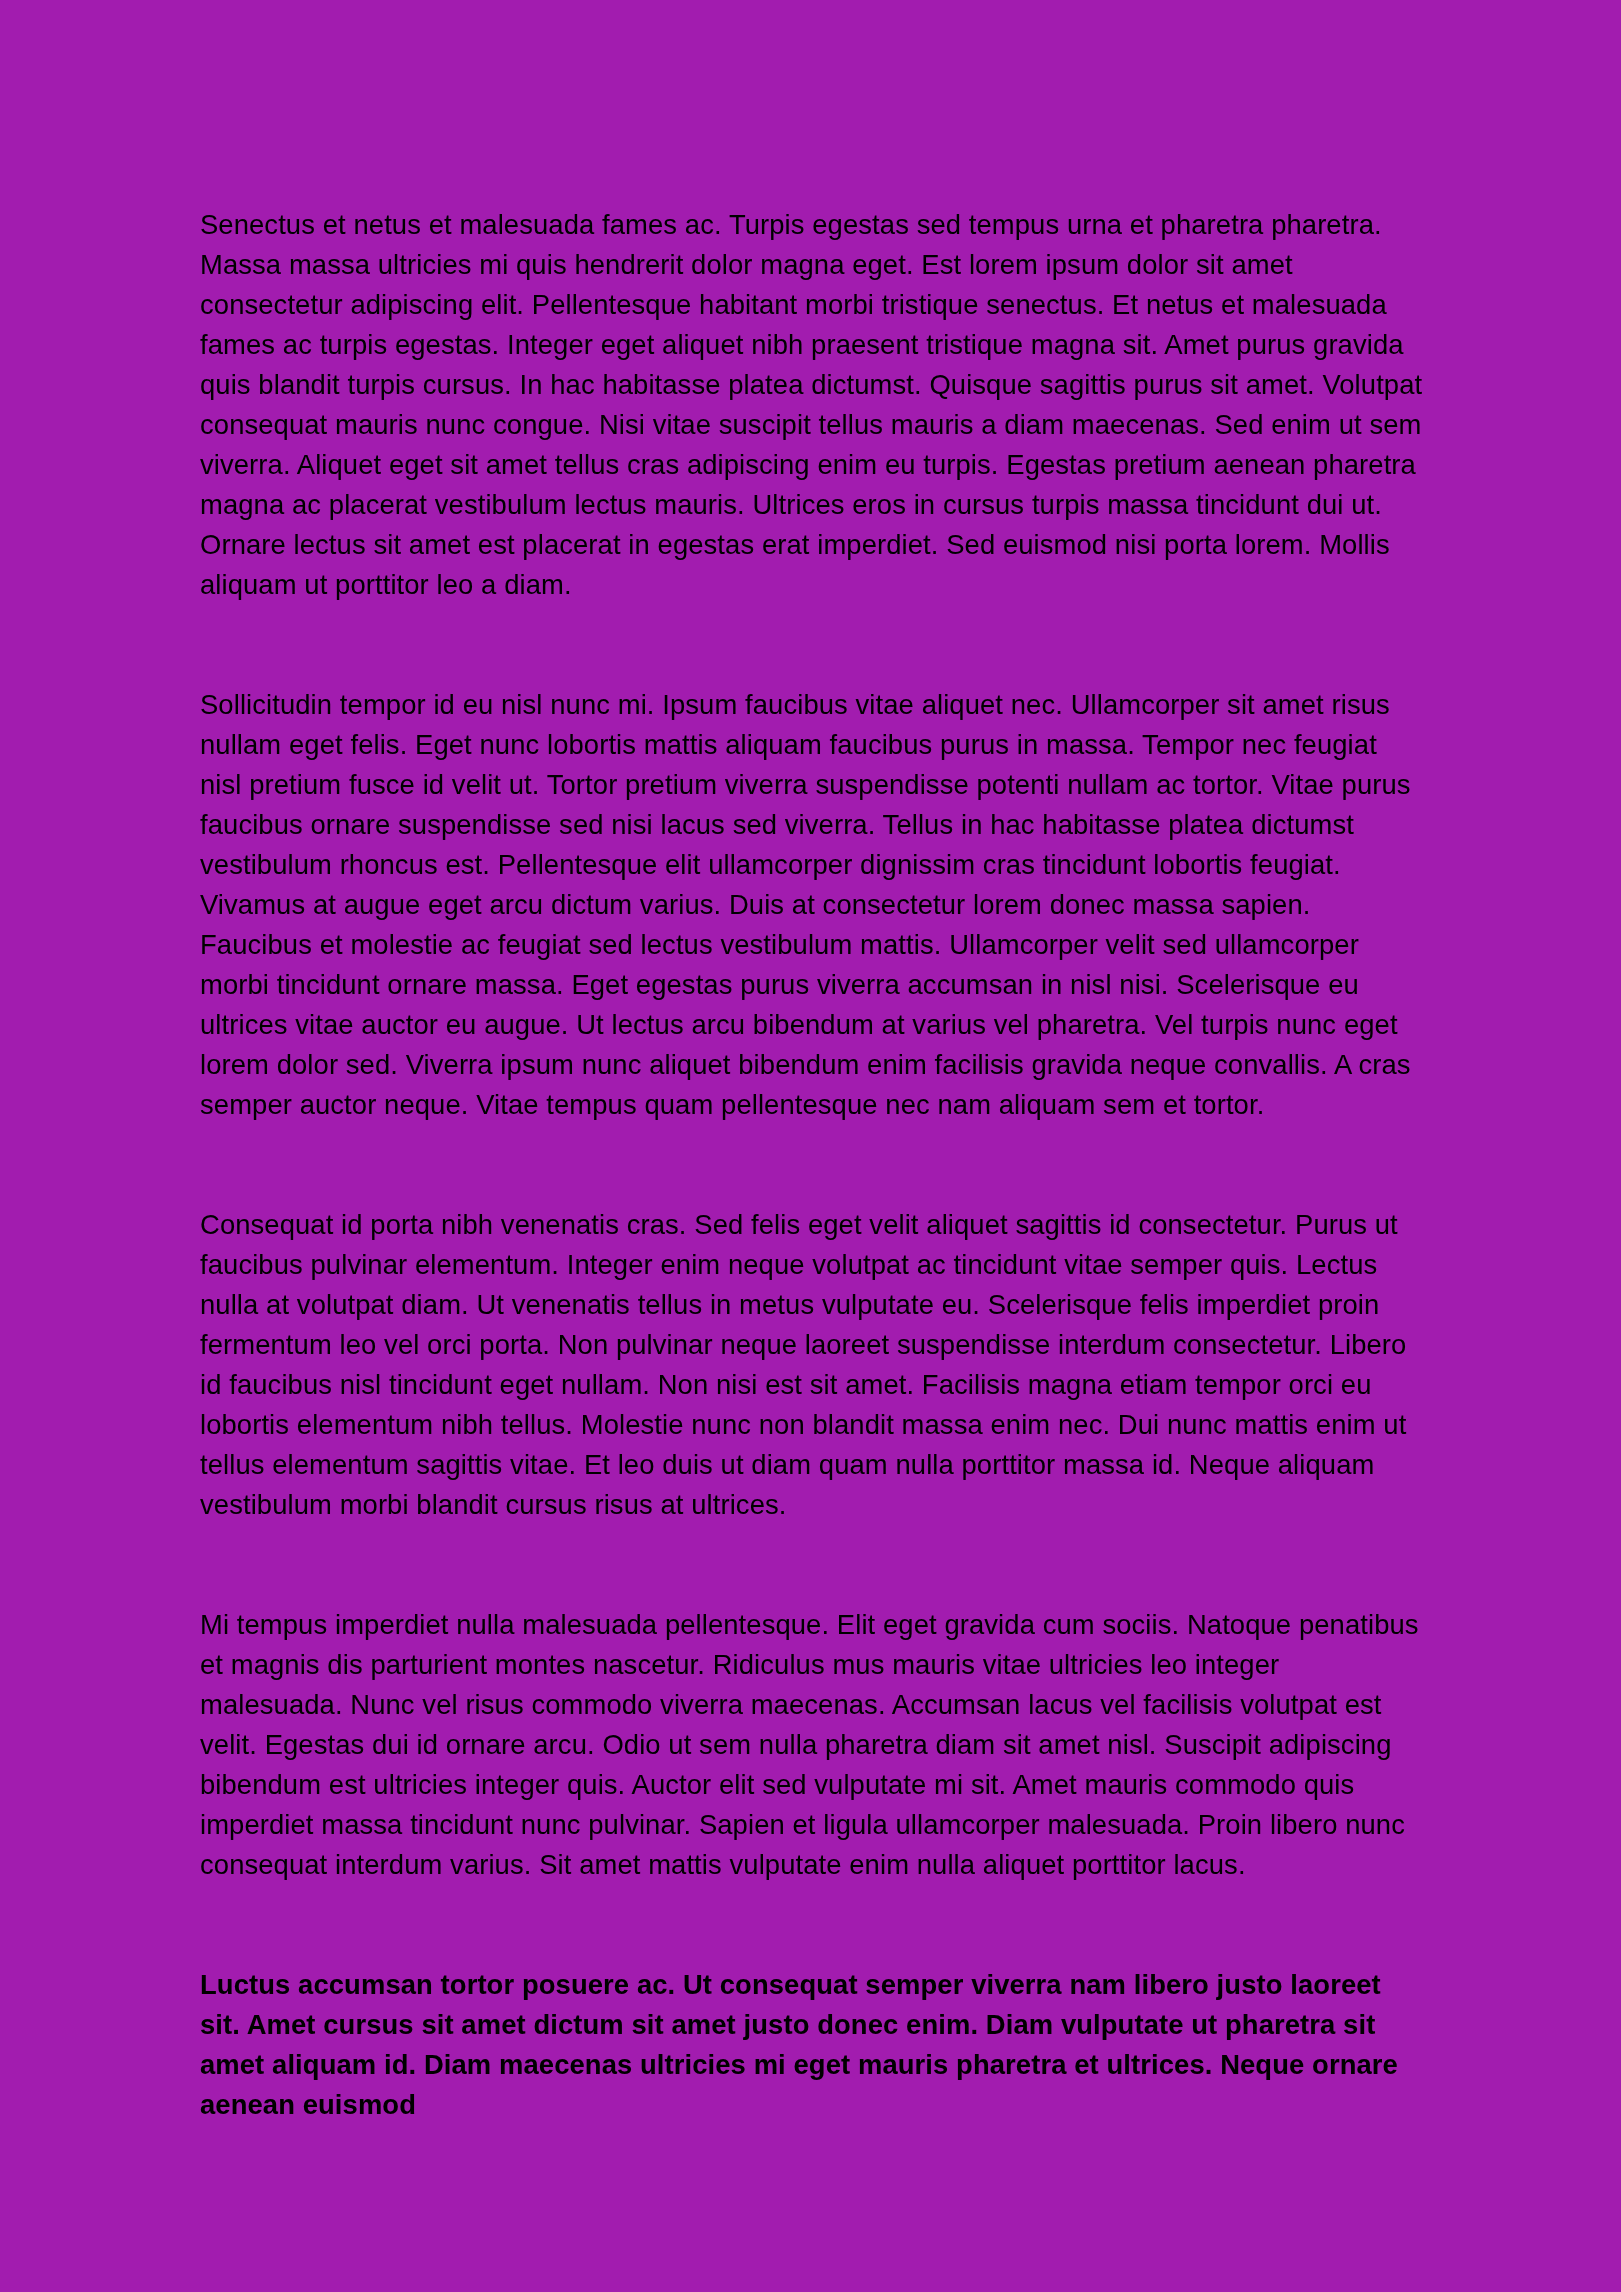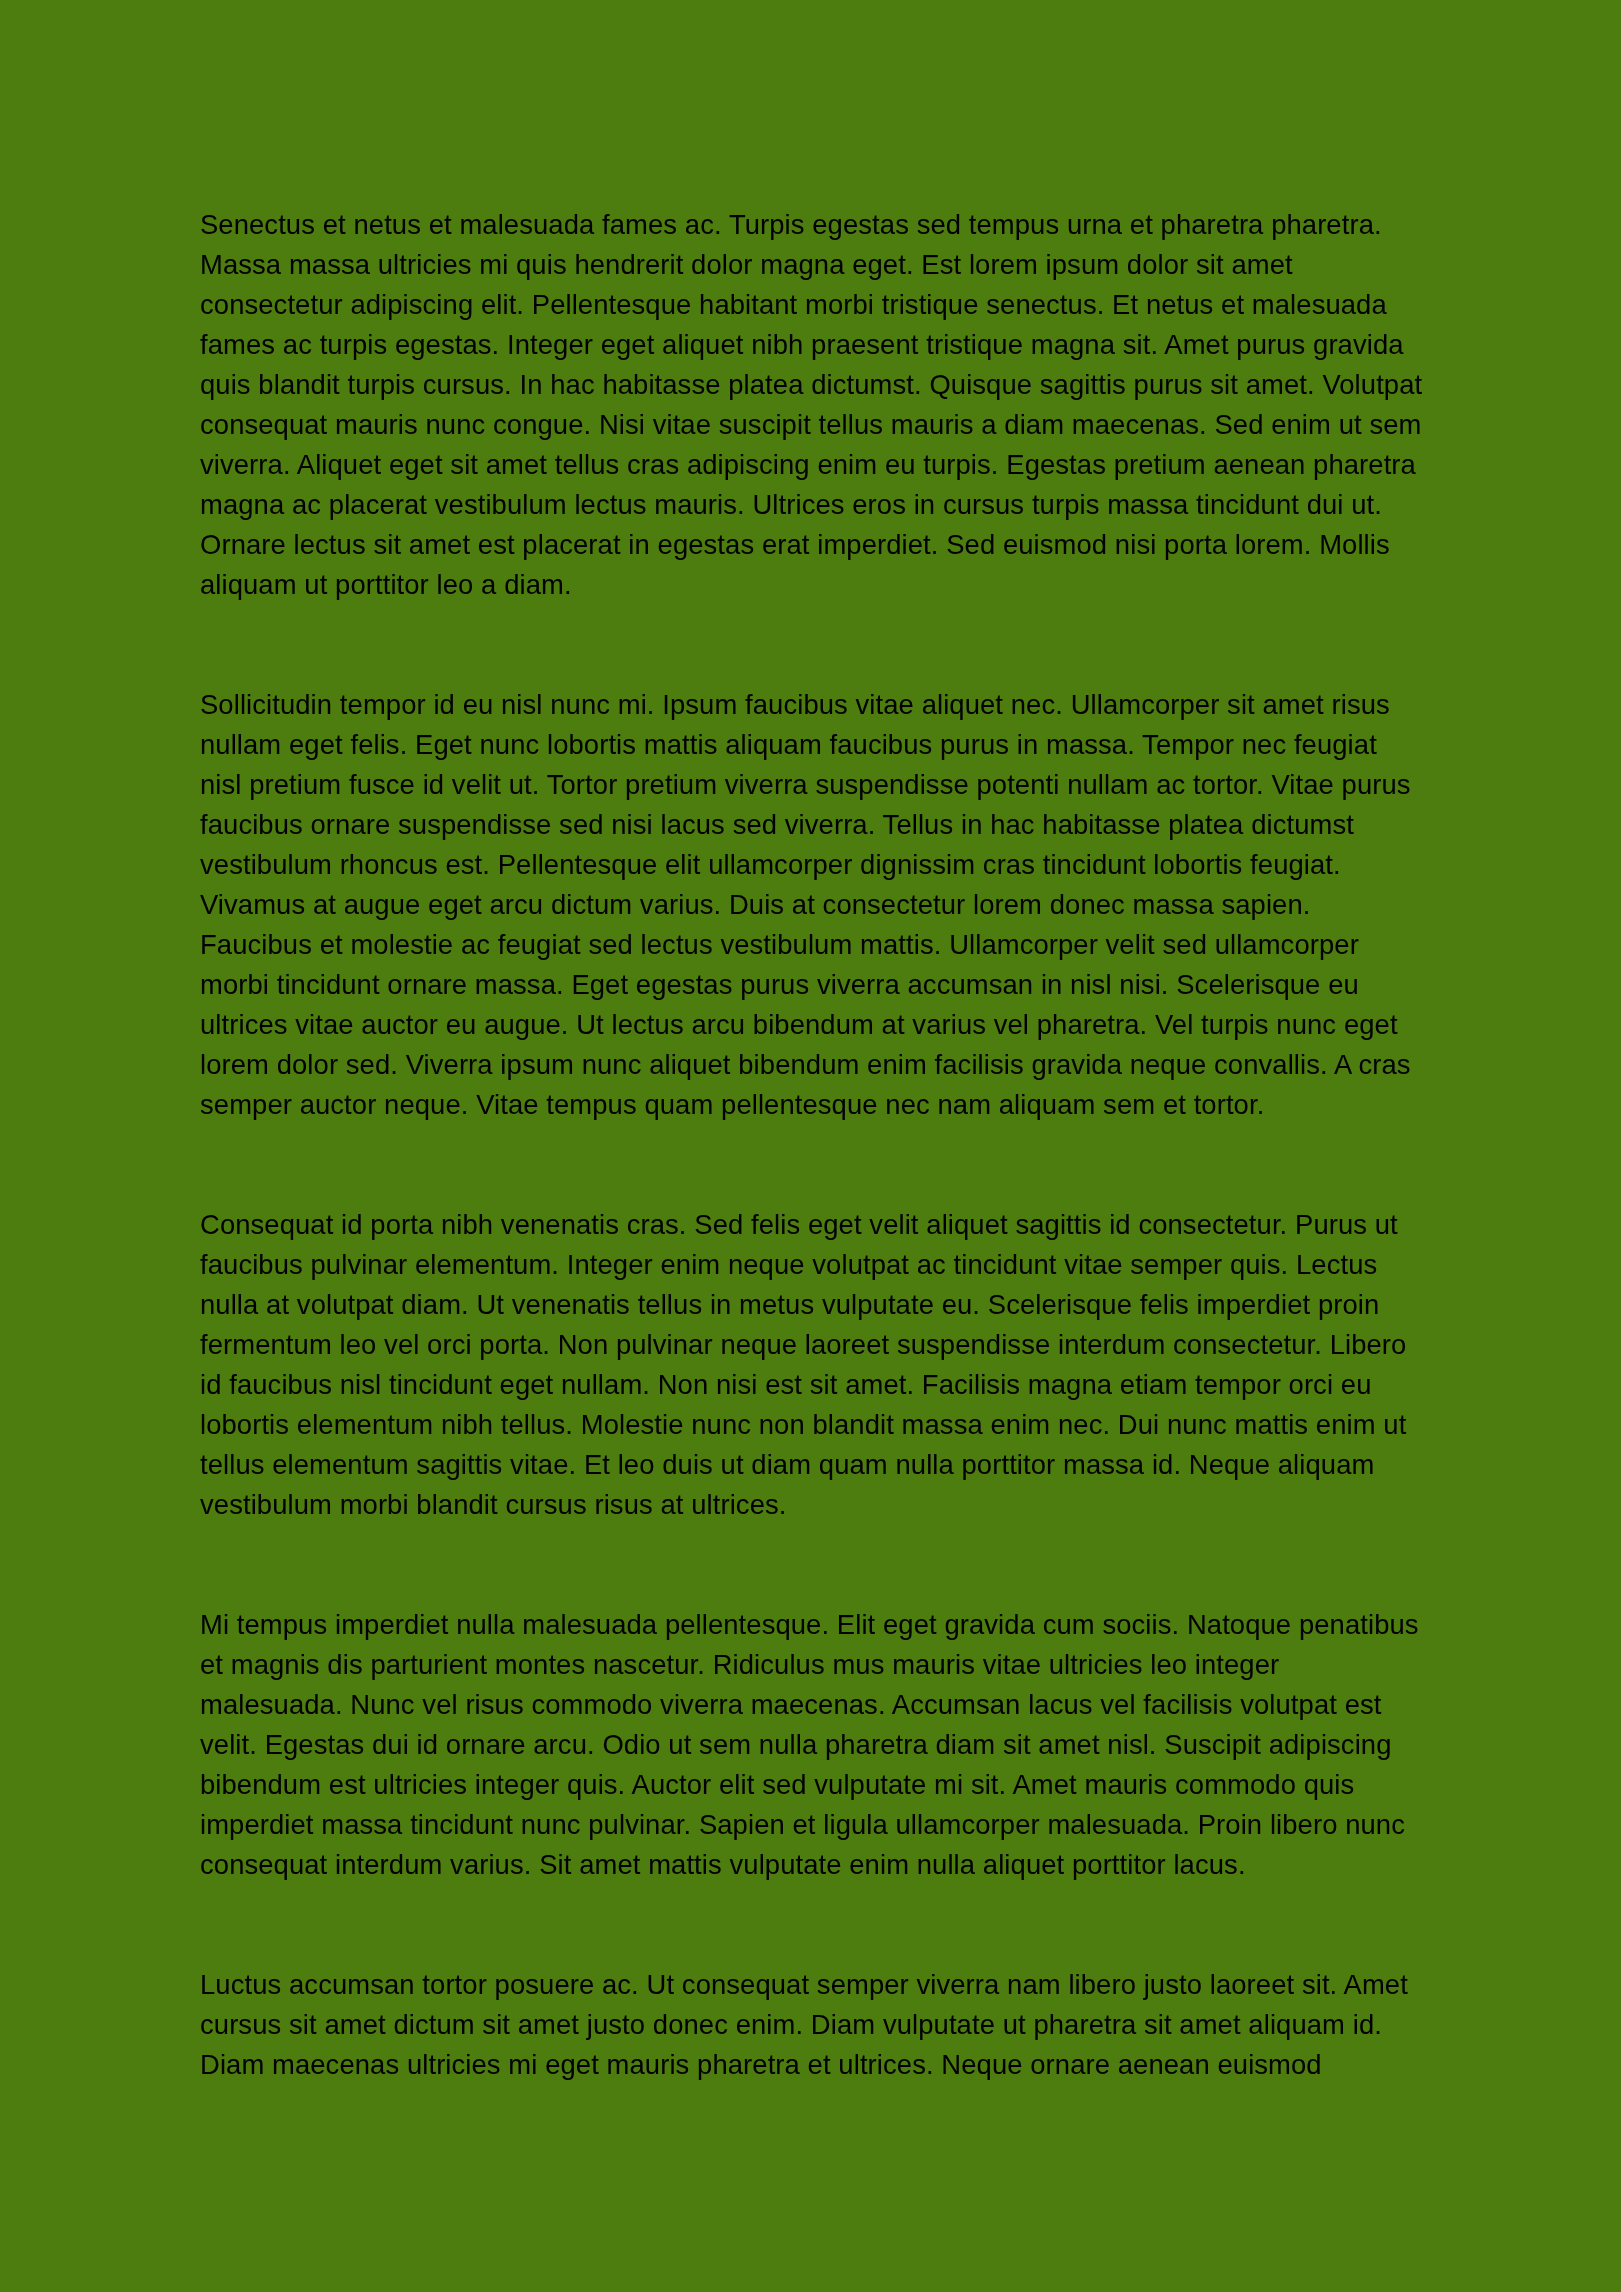--- a/index.html
+++ b/index.html
@@ -5,35 +5,35 @@
   * { margin: 0; padding: 0; box-sizing: border-box; }
   html, body {
     width: 1621px;
     height: 2293px;
     background: #ffffff;
     font-family: "Liberation Sans", sans-serif;
   }
   .page {
     width: 1621px;
     height: 2293px;
-    background: #4d7c0f;
+    background: #a21caf;
     color: #000000;
     padding: 205px 196px 0 200px;
     overflow: hidden;
   }
   .para {
     font-size: 27.4px;
     line-height: 40px;
     color: #000000;
     letter-spacing: 0.1px;
     margin: 0 0 80px 0;
     max-width: 1225px;
     text-align: left;
   }
-  .para:last-child { margin-bottom: 0; }
+  .para:last-child { margin-bottom: 0; font-weight: bold; }
 </style>
 </head>
 <body>
 
 <div class="page">
   <p class="para">Senectus et netus et malesuada fames ac. Turpis egestas sed tempus urna et pharetra pharetra. Massa massa ultricies mi quis hendrerit dolor magna eget. Est lorem ipsum dolor sit amet consectetur adipiscing elit. Pellentesque habitant morbi tristique senectus. Et netus et malesuada fames ac turpis egestas. Integer eget aliquet nibh praesent tristique magna sit. Amet purus gravida quis blandit turpis cursus. In hac habitasse platea dictumst. Quisque sagittis purus sit amet. Volutpat consequat mauris nunc congue. Nisi vitae suscipit tellus mauris a diam maecenas. Sed enim ut sem viverra. Aliquet eget sit amet tellus cras adipiscing enim eu turpis. Egestas pretium aenean pharetra magna ac placerat vestibulum lectus mauris. Ultrices eros in cursus turpis massa tincidunt dui ut. Ornare lectus sit amet est placerat in egestas erat imperdiet. Sed euismod nisi porta lorem. Mollis aliquam ut porttitor leo a diam.</p>
   <p class="para">Sollicitudin tempor id eu nisl nunc mi. Ipsum faucibus vitae aliquet nec. Ullamcorper sit amet risus nullam eget felis. Eget nunc lobortis mattis aliquam faucibus purus in massa. Tempor nec feugiat nisl pretium fusce id velit ut. Tortor pretium viverra suspendisse potenti nullam ac tortor. Vitae purus faucibus ornare suspendisse sed nisi lacus sed viverra. Tellus in hac habitasse platea dictumst vestibulum rhoncus est. Pellentesque elit ullamcorper dignissim cras tincidunt lobortis feugiat. Vivamus at augue eget arcu dictum varius. Duis at consectetur lorem donec massa sapien. Faucibus et molestie ac feugiat sed lectus vestibulum mattis. Ullamcorper velit sed ullamcorper morbi tincidunt ornare massa. Eget egestas purus viverra accumsan in nisl nisi. Scelerisque eu ultrices vitae auctor eu augue. Ut lectus arcu bibendum at varius vel pharetra. Vel turpis nunc eget lorem dolor sed. Viverra ipsum nunc aliquet bibendum enim facilisis gravida neque convallis. A cras semper auctor neque. Vitae tempus quam pellentesque nec nam aliquam sem et tortor.</p>
   <p class="para">Consequat id porta nibh venenatis cras. Sed felis eget velit aliquet sagittis id consectetur. Purus ut faucibus pulvinar elementum. Integer enim neque volutpat ac tincidunt vitae semper quis. Lectus nulla at volutpat diam. Ut venenatis tellus in metus vulputate eu. Scelerisque felis imperdiet proin fermentum leo vel orci porta. Non pulvinar neque laoreet suspendisse interdum consectetur. Libero id faucibus nisl tincidunt eget nullam. Non nisi est sit amet. Facilisis magna etiam tempor orci eu lobortis elementum nibh tellus. Molestie nunc non blandit massa enim nec. Dui nunc mattis enim ut tellus elementum sagittis vitae. Et leo duis ut diam quam nulla porttitor massa id. Neque aliquam vestibulum morbi blandit cursus risus at ultrices.</p>
   <p class="para">Mi tempus imperdiet nulla malesuada pellentesque. Elit eget gravida cum sociis. Natoque penatibus et magnis dis parturient montes nascetur. Ridiculus mus mauris vitae ultricies leo integer malesuada. Nunc vel risus commodo viverra maecenas. Accumsan lacus vel facilisis volutpat est velit. Egestas dui id ornare arcu. Odio ut sem nulla pharetra diam sit amet nisl. Suscipit adipiscing bibendum est ultricies integer quis. Auctor elit sed vulputate mi sit. Amet mauris commodo quis imperdiet massa tincidunt nunc pulvinar. Sapien et ligula ullamcorper malesuada. Proin libero nunc consequat interdum varius. Sit amet mattis vulputate enim nulla aliquet porttitor lacus.</p>
   <p class="para">Luctus accumsan tortor posuere ac. Ut consequat semper viverra nam libero justo laoreet sit. Amet cursus sit amet dictum sit amet justo donec enim. Diam vulputate ut pharetra sit amet aliquam id. Diam maecenas ultricies mi eget mauris pharetra et ultrices. Neque ornare aenean euismod</p>

